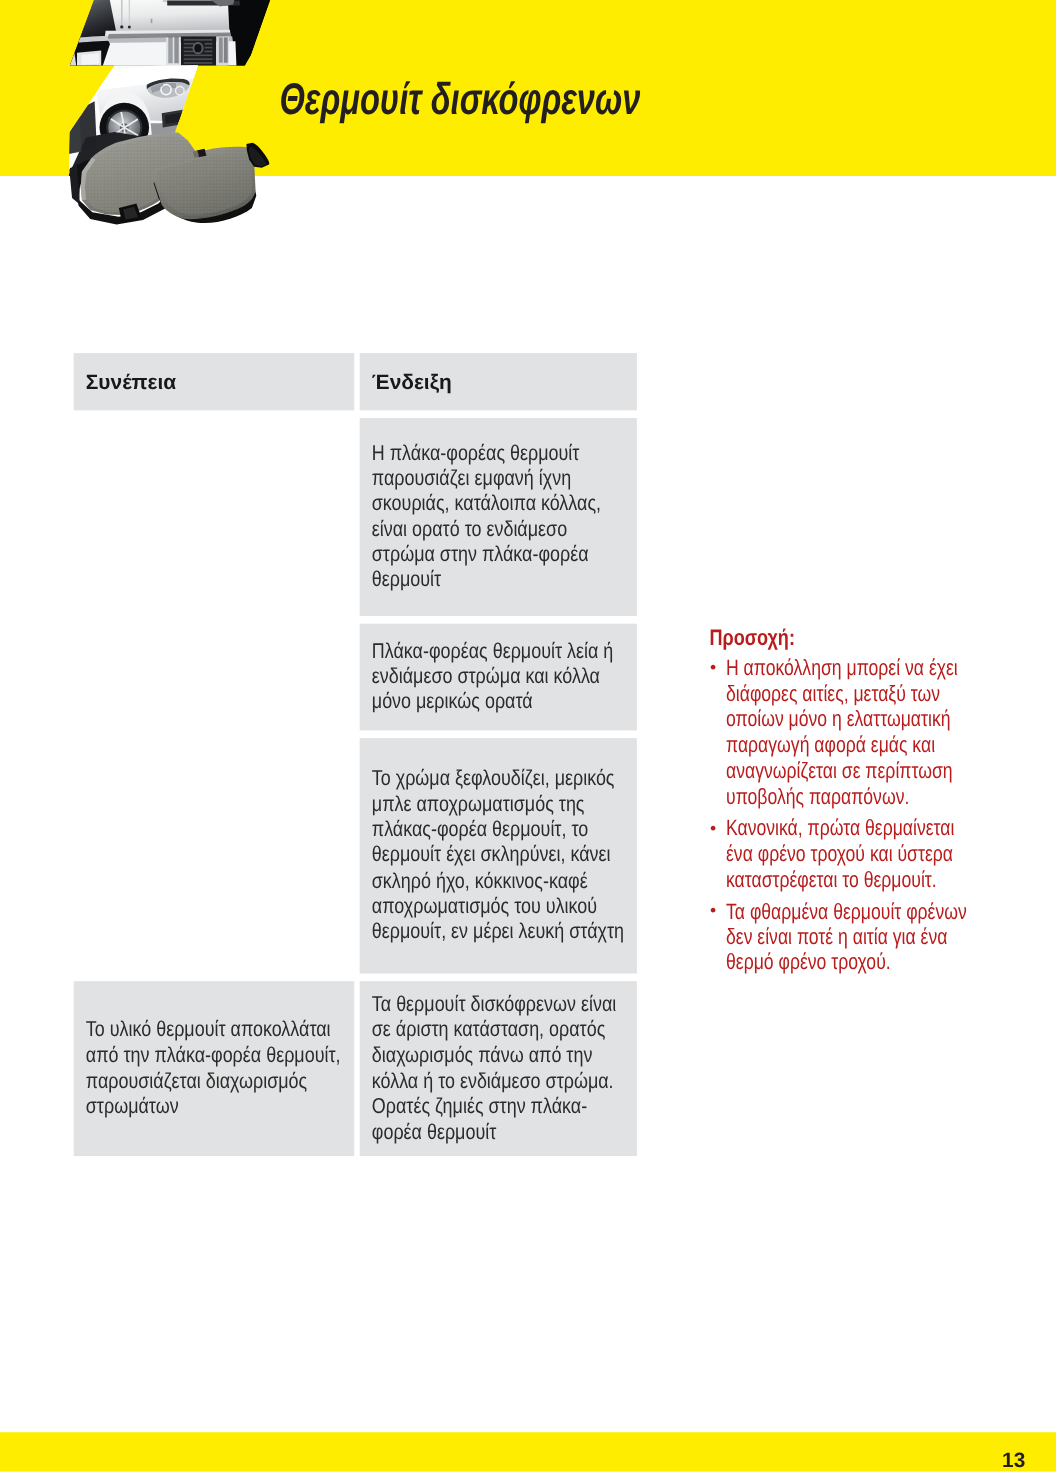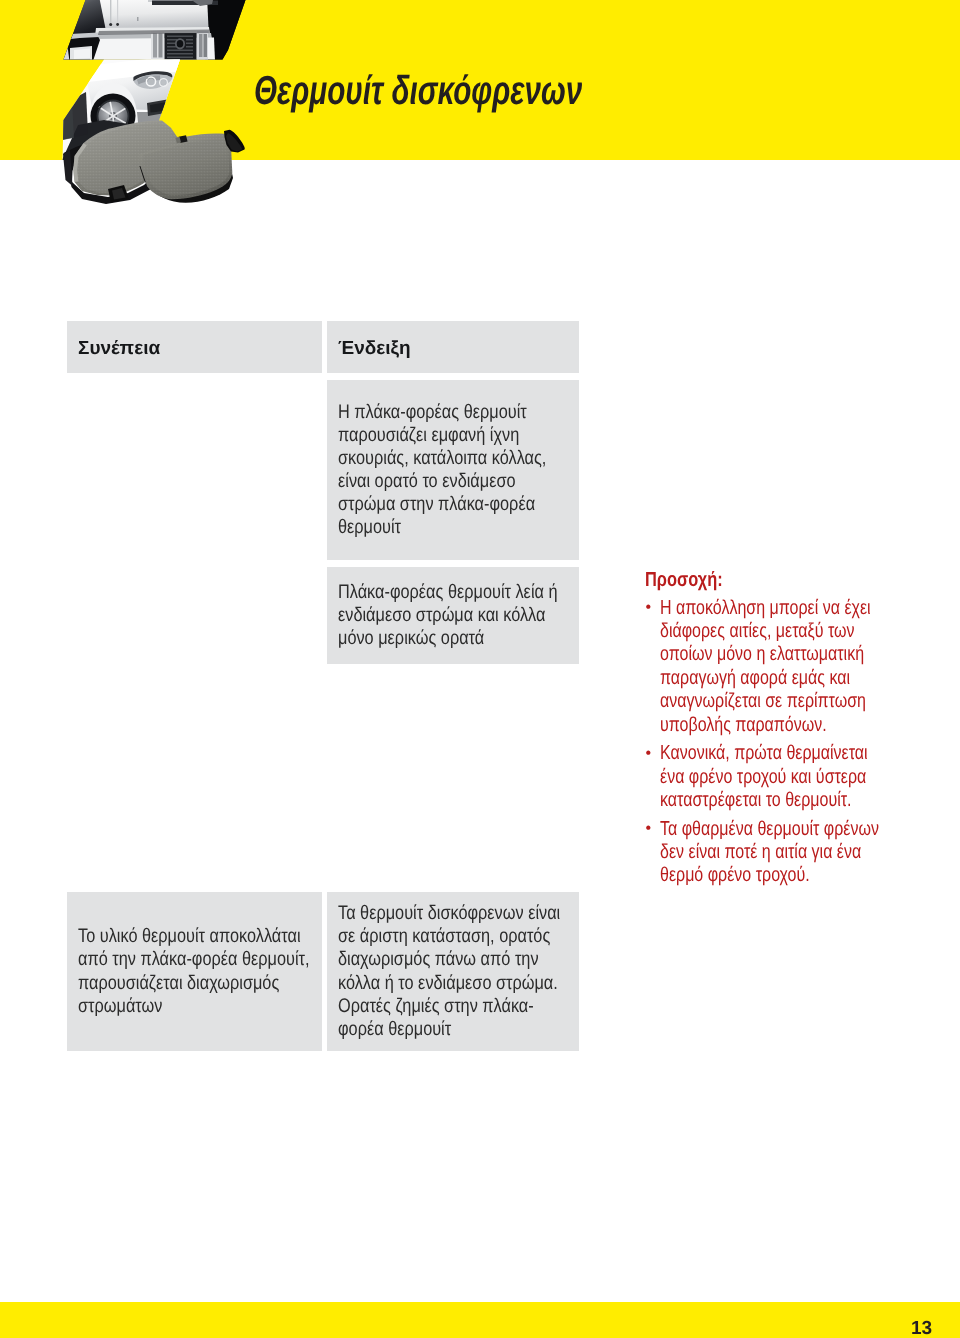--- a/index.html
+++ b/index.html
@@ -292,20 +292,23 @@
       <div class="cell c1 bcell">
           <span>Η πλάκα-φορέας θερμουίτ<br>παρουσιάζει εμφανή ίχνη<br>σκουριάς, κατάλοιπα κόλλας,<br>είναι ορατό το ενδιάμεσο<br>στρώμα στην πλάκα-φορέα<br>θερμουίτ</span>
         </div>
     </div>
     <div class="trow" id="r1">
       <div class="cell c1 bcell">
           <span>Πλάκα-φορέας θερμουίτ λεία ή<br>ενδιάμεσο στρώμα και κόλλα<br>μόνο μερικώς ορατά</span>
         </div>
     </div>
     <div class="trow" id="r2">
+      <div class="cell c1 bcell">
+          <span>Το χρώμα ξεφλουδίζει, μερικός<br>μπλε αποχρωματισμός της<br>πλάκας-φορέα θερμουίτ, το<br>θερμουίτ έχει σκληρύνει, κάνει<br>σκληρό ήχο, κόκκινος-καφέ<br>αποχρωματισμός του υλικού<br>θερμουίτ, εν μέρει λευκή στάχτη</span>
+        </div>
     </div>
     <div class="trow" id="r3">
       <div class="cell c0 bcell">
           <span>Το υλικό θερμουίτ αποκολλάται<br>από την πλάκα-φορέα θερμουίτ,<br>παρουσιάζεται διαχωρισμός<br>στρωμάτων</span>
         </div>
       <div class="cell c1 bcell">
           <span>Τα θερμουίτ δισκόφρενων είναι<br>σε άριστη κατάσταση, ορατός<br>διαχωρισμός πάνω από την<br>κόλλα ή το ενδιάμεσο στρώμα.<br>Ορατές ζημιές στην πλάκα-<br>φορέα θερμουίτ</span>
         </div>
     </div>
   </div>

